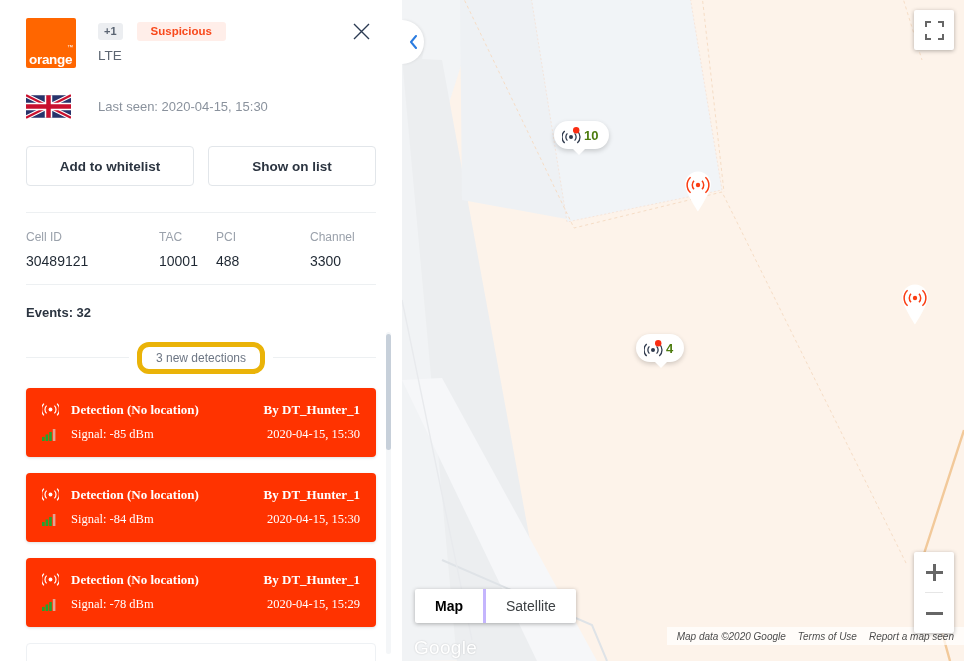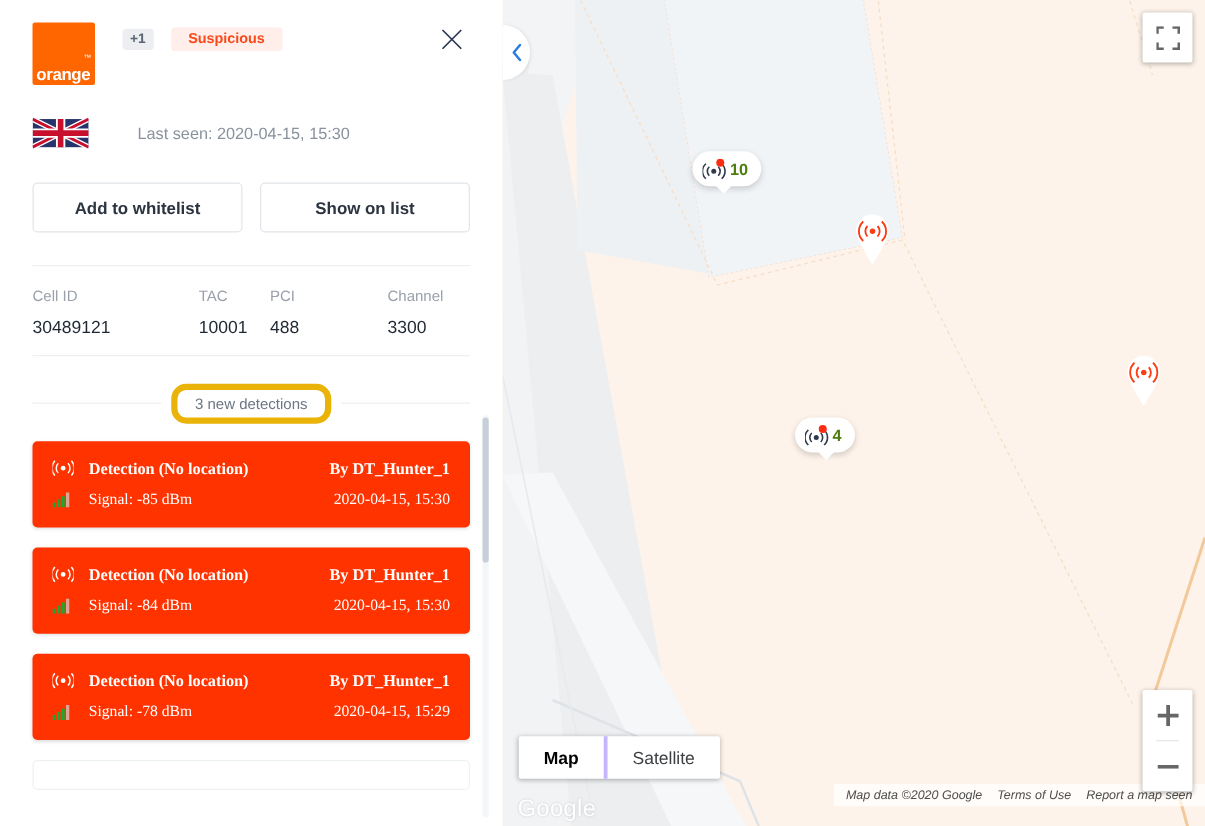--- a/index.html
+++ b/index.html
@@ -57,21 +57,21 @@
   .rat { margin-top: 7px; font-size: 13.5px; color: #5d6672; }
   .close-btn {
     position: absolute; top: 16px; right: 0;
     width: 30px; height: 30px; cursor: pointer;
     display: flex; align-items: center; justify-content: center;
   }
   .close-btn svg { display: block; }
 
   .seen-row { display: flex; align-items: center; margin-top: 20px; height: 36px; }
   .flag { width: 45px; height: 29px; flex: 0 0 45px; border-radius: 2px; overflow: hidden; }
-  .seen-txt { margin-left: 39px; font-size: 13px; color: #8a929d; }
+  .seen-txt { margin-left: 27px; font-size: 13px; color: #8a929d; }
 
   
   .btn-row { display: flex; gap: 14px; margin-top: 22px; justify-content: space-between; }
   .btn {
     flex: 1; height: 40px;
     border: 1px solid #e2e6ea; border-radius: 4px;
     background: #fff; cursor: pointer;
     font-family: "Liberation Sans", sans-serif;
     font-size: 13.5px; font-weight: bold; color: #2b3440;
     display: flex; align-items: center; justify-content: center;
@@ -250,20 +250,21 @@
         <div class="hdr-row">
           <div class="op-logo">
             <span class="txt">orange</span>
             <span class="tm">™</span>
           </div>
           <div class="hdr-meta">
             <div class="badge-row">
               <span class="chip-plus">+1</span>
               <span class="chip-susp">Suspicious</span>
             </div>
+            <div class="rat">LTE</div>
           </div>
         </div>
         <div class="close-btn">
           <svg width="17" height="17" viewBox="0 0 17 17">
             <path d="M1 1 L16 16 M16 1 L1 16" stroke="#2b3a52" stroke-width="1.4" fill="none"></path>
           </svg>
         </div>
       </div>
 
       <div class="seen-row">
@@ -296,20 +297,21 @@
         <div class="spec">
           <div class="spec-k">PCI</div>
           <div class="spec-v">488</div>
         </div>
         <div class="spec">
           <div class="spec-k">Channel</div>
           <div class="spec-v">3300</div>
         </div>
       </div>
 
+      <div class="events">Events: 32</div>
 
       <div class="divider">
         <span class="line"></span>
         <span class="pill">3 new detections</span>
         <span class="line"></span>
       </div>
 
       <div id="det-list">
 
         <div class="det-card">

